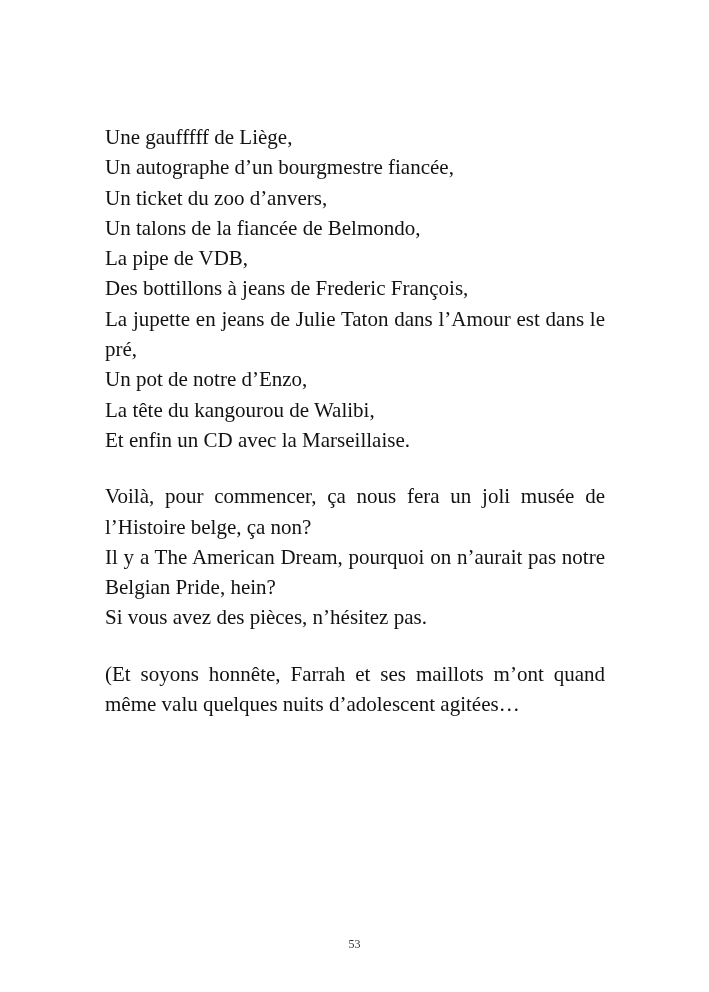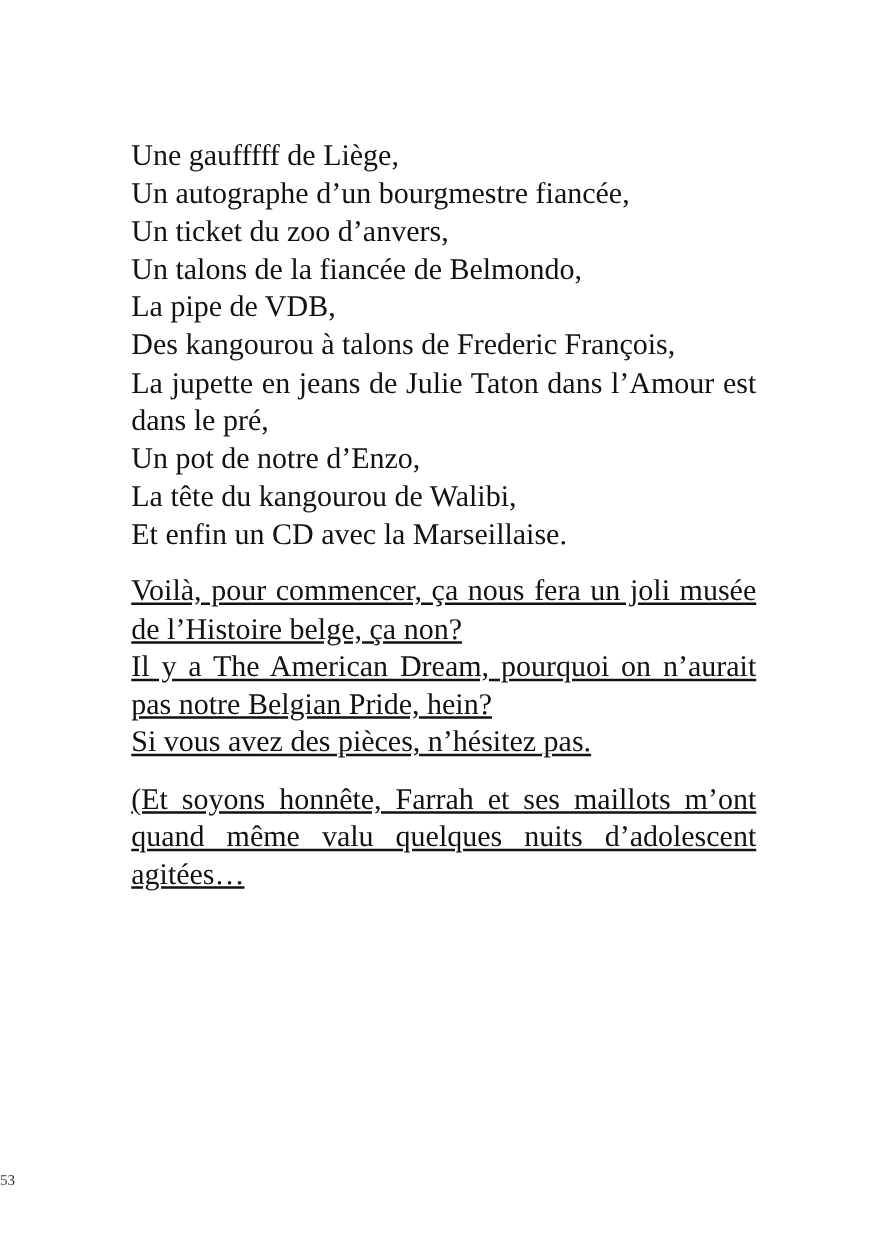--- a/index.html
+++ b/index.html
@@ -16,57 +16,56 @@
     overflow: hidden;
   }
   .page {
     position: absolute;
     inset: 0;
     background: #ffffff;
   }
   .text-block {
     position: absolute;
     left: 105px;
-    top: 110px;
+    top: 122px;
     width: 500px;
-    font-size: 24px;
+    font-size: 21px;
     line-height: 30.3px;
   }
   .paragraph + .paragraph {
-    margin-top: 15px;
-    text-decoration: underline;
+    margin-top: 26px;
   }
   .text-line {
     text-align: justify;
     text-justify: inter-word;
   }
   .page-number {
     position: absolute;
     left: 0;
     right: 0;
     top: 937px;
-    text-align: left;
+    text-align: center;
     font-size: 12px;
     color: #333333;
   }
 </style>
 </head>
 <body>
 
 <div class="page">
 
   <div class="text-block">
 
     <div class="paragraph">
       <div class="text-line">Une gaufffff de Liège,</div>
       <div class="text-line">Un autographe d’un bourgmestre fiancée,</div>
       <div class="text-line">Un ticket du zoo d’anvers,</div>
       <div class="text-line">Un talons de la fiancée de Belmondo,</div>
       <div class="text-line">La pipe de VDB,</div>
-      <div class="text-line">Des kangourou à talons de Frederic François,</div>
+      <div class="text-line">Des bottillons à jeans de Frederic François,</div>
       <div class="text-line">La jupette en jeans de Julie Taton dans l’Amour est dans le pré,</div>
       <div class="text-line">Un pot de notre d’Enzo,</div>
       <div class="text-line">La tête du kangourou de Walibi,</div>
       <div class="text-line">Et enfin un CD avec la Marseillaise.</div>
     </div>
 
     <div class="paragraph">
       <div class="text-line">Voilà, pour commencer, ça nous fera un joli musée de l’Histoire belge, ça non?</div>
       <div class="text-line">Il y a The American Dream, pourquoi on n’aurait pas notre Belgian Pride, hein?</div>
       <div class="text-line">Si vous avez des pièces, n’hésitez pas.</div>

